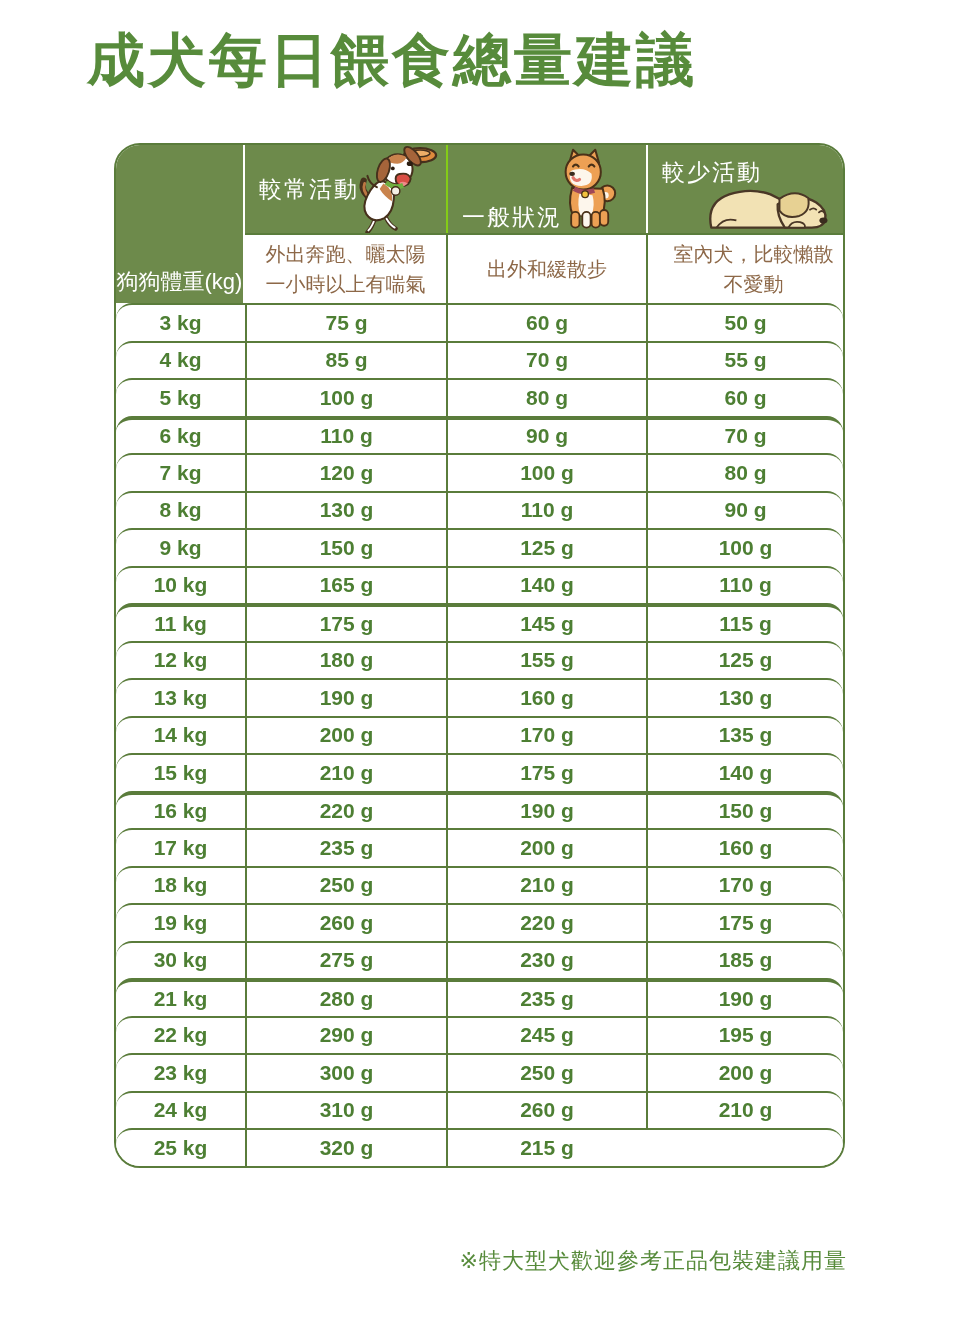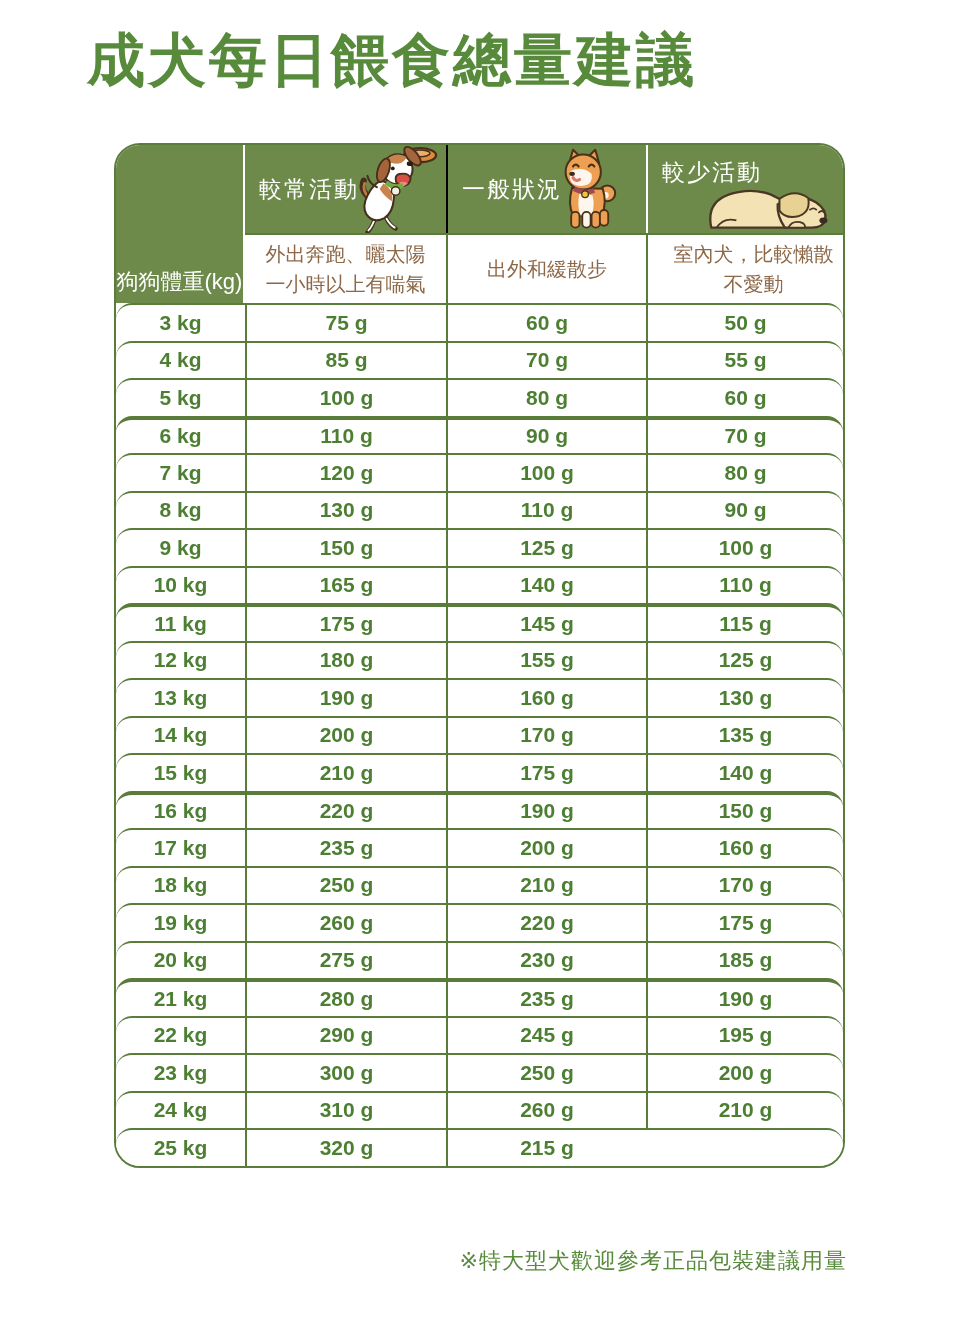--- a/index.html
+++ b/index.html
@@ -22,21 +22,21 @@
 
   .thead{display:grid;grid-template-columns:129px 201px 200px 1fr;
     grid-template-rows:88px 70px;}
   .corner{grid-column:1;grid-row:1/3;background:var(--olive);color:#fff;
     display:flex;align-items:flex-end;justify-content:center;padding-bottom:6px;
     font-size:22px;border-right:2px solid #fff;}
   .pic-cell{background:var(--olive);position:relative;overflow:hidden;
     display:flex;align-items:center;color:#fff;font-size:23px;letter-spacing:2px;
     padding-left:14px;}
   .pic-cell.c2{grid-column:2;grid-row:1;}
-  .pic-cell.c3{grid-column:3;grid-row:1;border-left:2px solid #000000;}
+  .pic-cell.c3{grid-column:3;grid-row:1;border-left:2px solid #84cc16;align-items:flex-end;}
   .pic-cell.c4{grid-column:4;grid-row:1;border-left:2px solid #fff;
     align-items:flex-start;padding-top:12px;}
   .dog{position:absolute;pointer-events:none;}
   .dog.beagle{right:4px;top:-2px;height:94px;width:104px;}
   .dog.shiba{right:16px;bottom:-2px;height:88px;width:88px;}
   .dog.sleepy{right:2px;bottom:0;height:70px;width:150px;}
 
   .desc-cell{background:#fff;color:var(--brown);font-size:20px;line-height:1.5;
     display:flex;flex-direction:column;align-items:center;justify-content:center;
     border-top:2px solid var(--line);text-align:center;}
@@ -239,21 +239,21 @@
     <div class="cell">210 g</div>
     <div class="cell">170 g</div>
   </div>
         <div class="row">
     <div class="cell">19 kg</div>
     <div class="cell">260 g</div>
     <div class="cell">220 g</div>
     <div class="cell">175 g</div>
   </div>
         <div class="row">
-    <div class="cell">20 kg</div>
+    <div class="cell">30 kg</div>
     <div class="cell">275 g</div>
     <div class="cell">230 g</div>
     <div class="cell">185 g</div>
   </div>
         <div class="row group">
     <div class="cell">21 kg</div>
     <div class="cell">280 g</div>
     <div class="cell">235 g</div>
     <div class="cell">190 g</div>
   </div>

